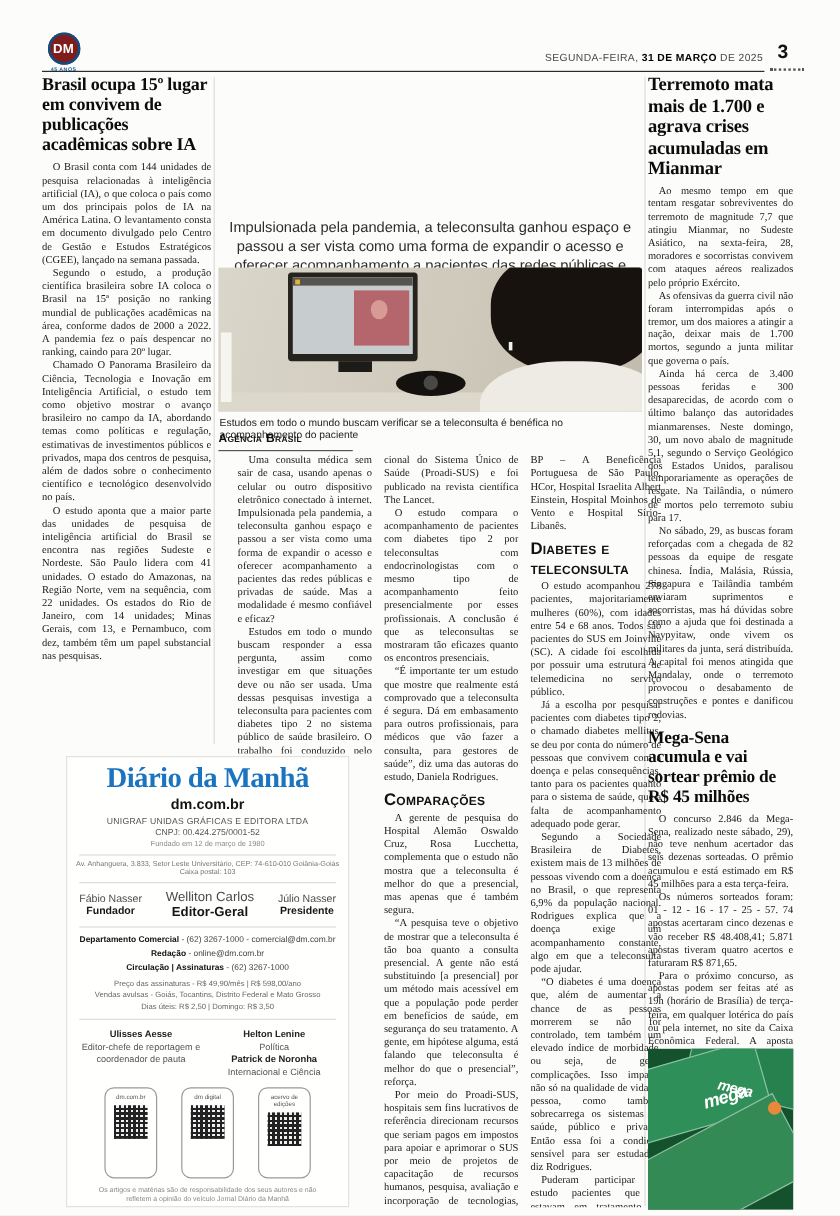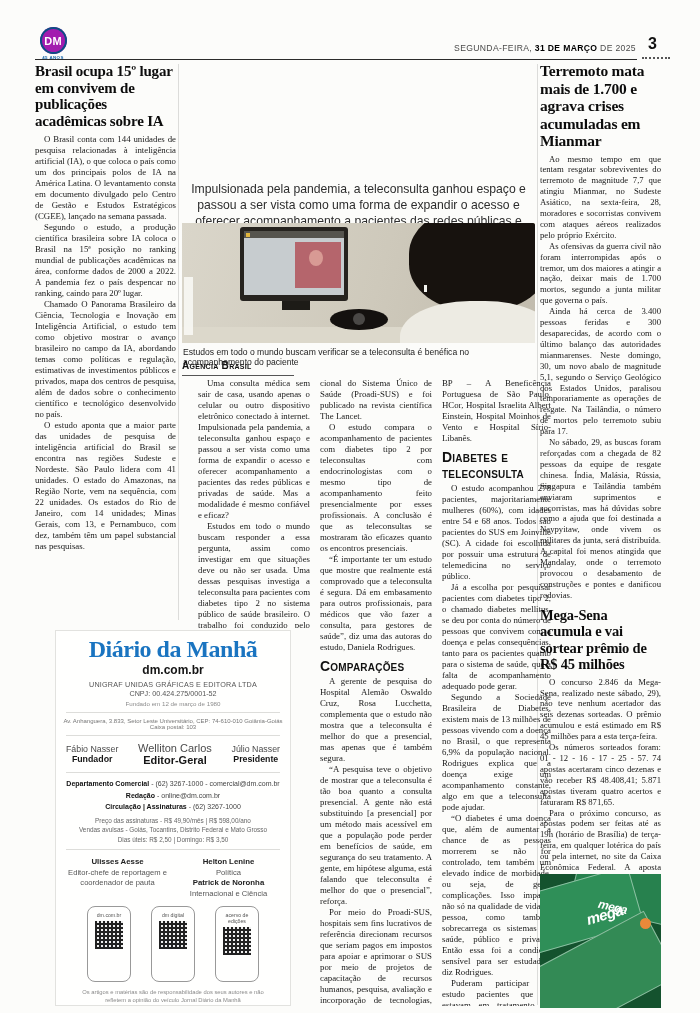--- a/index.html
+++ b/index.html
@@ -2,21 +2,21 @@
 <html><head>
 <meta charset="utf-8">
 <style>
   html,body{margin:0;padding:0;background:#e9e9e7;}
   .page{position:relative;width:700px;height:1013px;background:#fcfcfa;overflow:hidden;
         font-family:"Liberation Serif",serif;color:#151515;margin:0 auto;}
   
   .hrule{position:absolute;left:35px;top:59px;width:602px;height:1px;background:#2b2b2b;}
   .hdots{position:absolute;left:642px;top:57px;width:28px;height:0;border-bottom:2px dotted #555;}
   .logo{position:absolute;left:38px;top:27px;width:30px;text-align:center;}
-  .logo-circle{width:27px;height:27px;border-radius:50%;background:#a21caf;margin:0 auto;
+  .logo-circle{width:27px;height:27px;border-radius:50%;background:#7f1d1d;margin:0 auto;
                box-shadow:inset 0 0 0 2px #0d4e84;display:flex;align-items:center;justify-content:center;}
   .logo-circle span{color:#fff;font:bold 11px "Liberation Sans",sans-serif;letter-spacing:.2px;}
   .logo-sub{font:bold 4.4px "Liberation Sans",sans-serif;color:#1766ab;letter-spacing:.4px;margin-top:1px;}
   .dateline{position:absolute;right:64px;top:43px;font-family:Liberation Sans, sans-serif;
             font-size:8.6px;letter-spacing:.35px;color:#4a4a4a;white-space:nowrap;}
   .dateline .db{font-weight:bold;color:#000;}
   .pagenum{position:absolute;left:648px;top:35px;font:bold 16px "Liberation Sans",sans-serif;color:#111;}
   
   .vrule{position:absolute;width:1px;background:#dcdcda;}
   .vr1{left:178px;top:64px;height:556px;}

